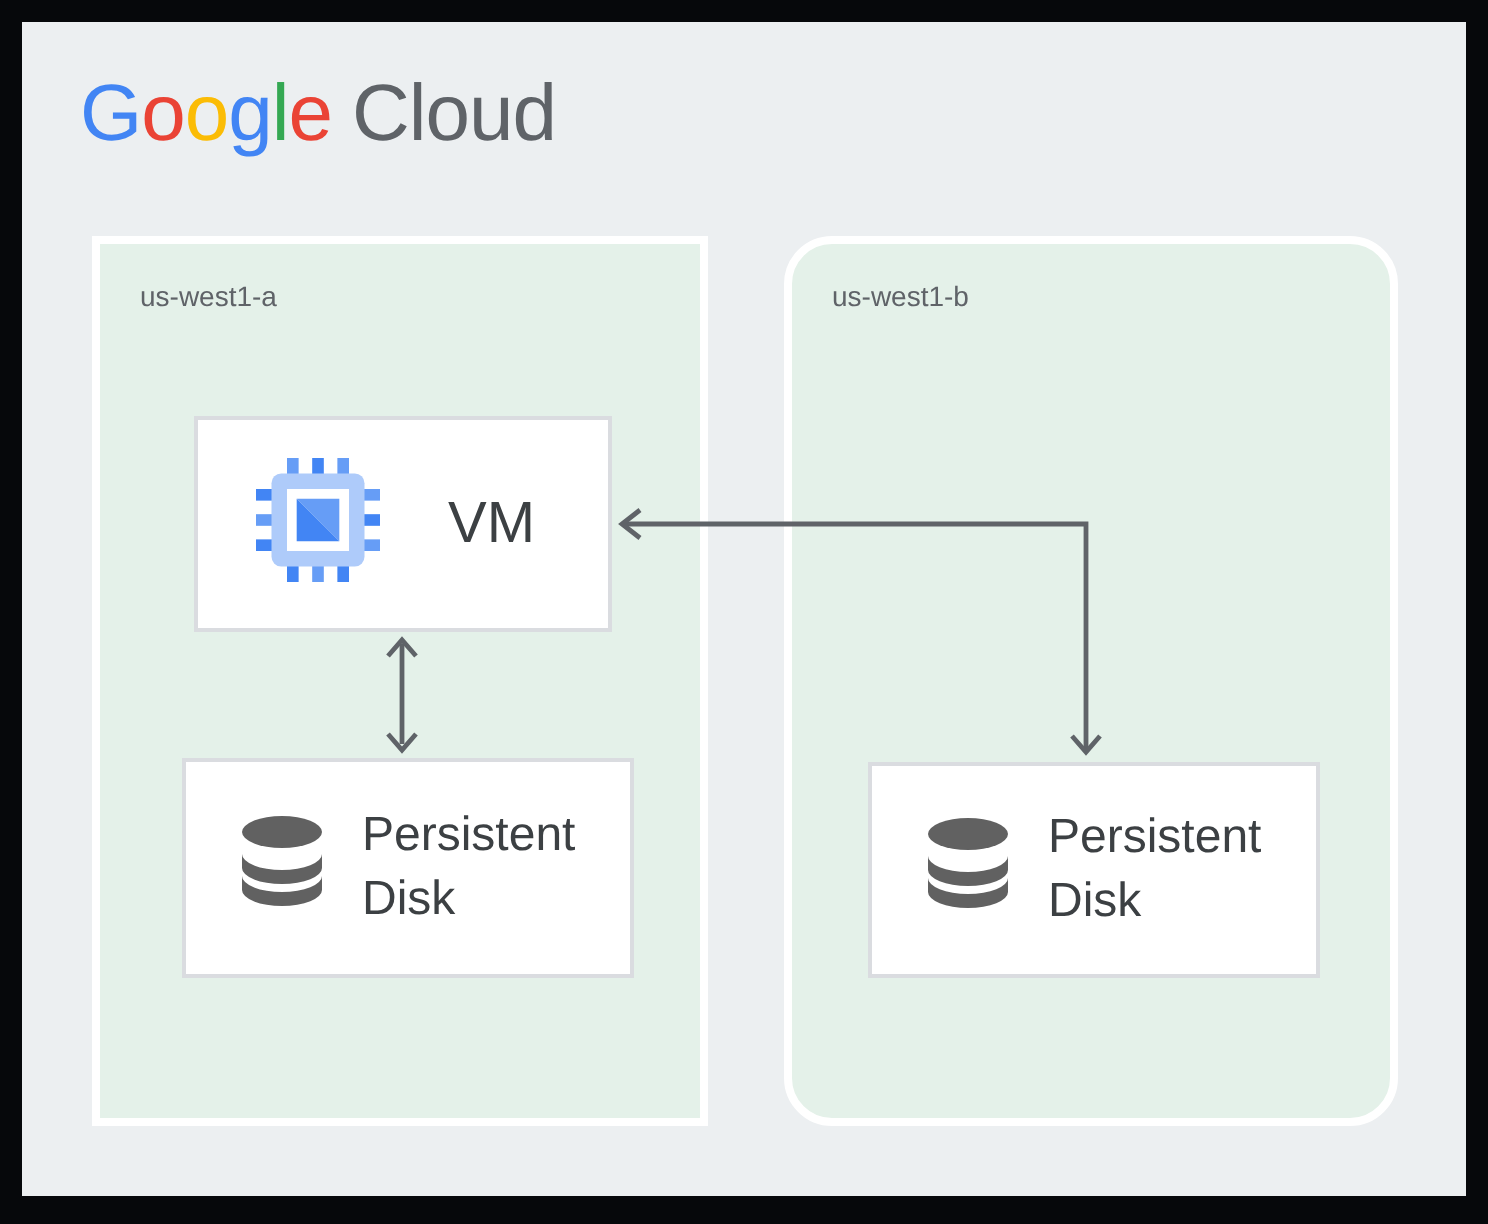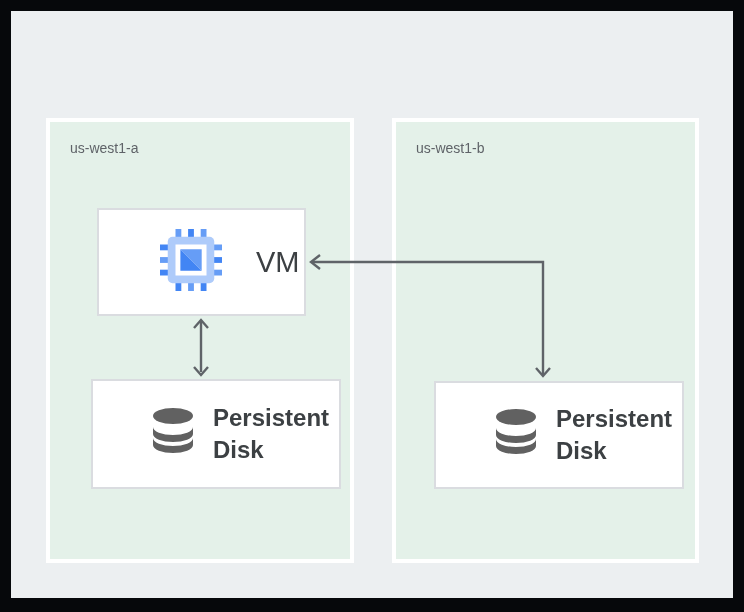--- a/index.html
+++ b/index.html
@@ -19,37 +19,37 @@
     font-size:40px;line-height:1;letter-spacing:-0.5px;
     user-select:none;white-space:nowrap;
   }
   .logo .cloud{color:#5F6368;margin-left:10px;}
   
   .zone{
     position:absolute;top:107px;height:445px;box-sizing:border-box;
     background:#E4F1E9;border:4px solid #FFFFFF;
   }
   .zone-a{left:35px;width:308px;}
-  .zone-b{left:381px;width:307px;}
+  .zone-b{left:381px;width:307px;border-radius:24px;}
   .zone-label{
     position:absolute;left:20px;top:18px;
     font-size:14px;color:#5F6368;
   }
   
   .node{
     position:absolute;box-sizing:border-box;
     background:#FFFFFF;border:2px solid #DADCE0;
-    display:flex;align-items:center;padding-left:32px;
+    display:flex;align-items:center;
   }
   .node-vm{left:86px;top:197px;width:209px;height:108px;}
   .node-vm .icon{margin-left:29px;}
   .node-vm .label{
     margin-left:34px;font-size:29px;color:#3C4043;
   }
-  .node-disk{width:250px;height:110px;font-weight:bold;}
+  .node-disk{width:226px;height:110px;}
   .node-disk-a{left:80px;top:368px;}
   .node-disk-b{left:423px;top:370px;height:108px;}
   .node-disk .icon{margin-left:28px;}
   .node-disk .label{
     margin-left:20px;font-size:24px;line-height:1.33;
     color:#3C4043;width:118px;
   }
   .caption{
     position:absolute;left:423px;top:487px;width:222px;
     text-align:center;font-size:20px;color:#757575;
@@ -61,20 +61,23 @@
   }
   .connections path, .connections line, .connections polyline{
     stroke:#5F6368;stroke-width:2.4;fill:none;
   }
 </style>
 </head>
 <body>
 
 <div class="canvas">
 
+  <div class="logo">
+    <span style="color: rgb(66, 133, 244);">G</span><span style="color: rgb(234, 67, 53);">o</span><span style="color: rgb(251, 188, 5);">o</span><span style="color: rgb(66, 133, 244);">g</span><span style="color: rgb(52, 168, 83);">l</span><span style="color: rgb(234, 67, 53);">e</span><span class="cloud">Cloud</span>
+  </div>
 
   <div class="zone zone-a">
     <div class="zone-label">us-west1-a</div>
   </div>
 
   <div class="zone zone-b">
     <div class="zone-label">us-west1-b</div>
   </div>
 
   <div class="node node-vm">

